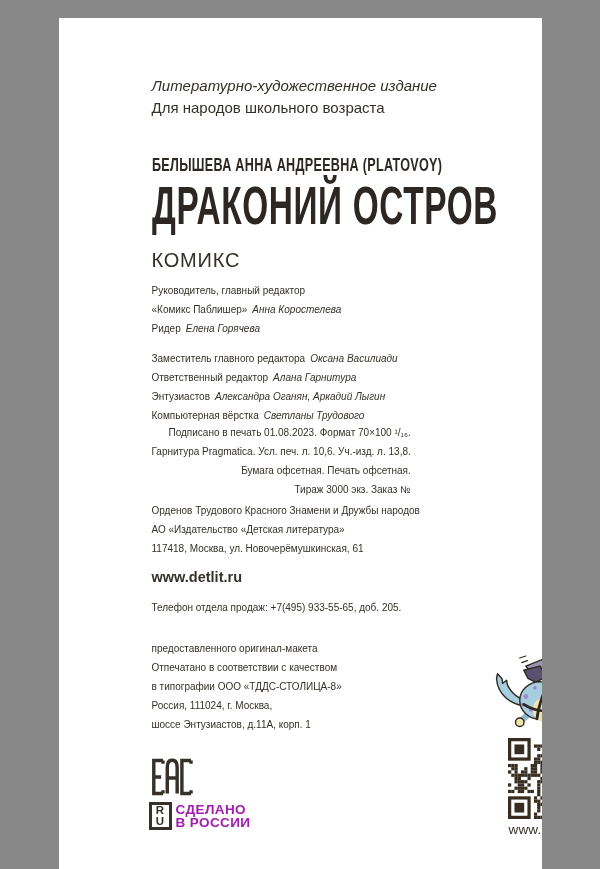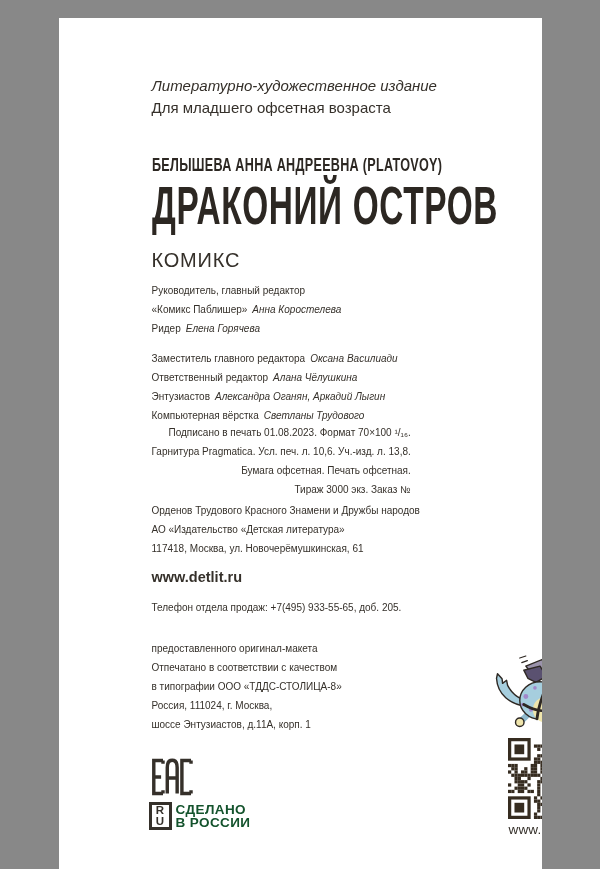--- a/index.html
+++ b/index.html
@@ -32,52 +32,52 @@
   .printing{top:621px;}
   .eac{left:90px; top:740px;}
   .miru{left:90px; top:784px; display:flex; align-items:stretch; gap:4px;}
   .miru-box{
     border:3px solid #35302a; width:15px; padding:0 1px;
     display:flex; flex-direction:column; align-items:center; justify-content:center;
     font-weight:bold; font-size:11.5px; line-height:11px; color:#35302a;
   }
   .miru-text{
     font-weight:bold; font-size:13.5px; line-height:13.5px; letter-spacing:.4px;
-    display:flex; flex-direction:column; justify-content:center; color:#14532d;
+    display:flex; flex-direction:column; justify-content:center; color:#a21caf;
   }
   .dragon{left:430px; top:636px;}
   .qr{left:449px; top:720px;}
   .qr-caption{
     left:441px; top:804px; width:97px; text-align:center;
     font-size:13.5px; letter-spacing:.2px; white-space:nowrap;
   }
 </style>
 </head>
 <body>
 
 <div class="page">
 
   <div class="blk edition">
     <div class="it">Литературно-художественное издание</div>
-    <div>Для младшего офсетная возраста</div>
+    <div>Для народов школьного возраста</div>
   </div>
 
   <div class="blk author">БЕЛЫШЕВА АННА АНДРЕЕВНА (PLATOVOY)</div>
   <div class="blk title">ДРАКОНИЙ ОСТРОВ</div>
   <div class="blk genre">КОМИКС</div>
 
   <div class="blk body-lines credits1">
     <div><span>Руководитель, главный редактор</span><span class="name"></span></div>
     <div><span>«Комикс Паблишер»</span><span class="name">Анна Коростелева</span></div>
     <div><span>Ридер</span><span class="name">Елена Горячева</span></div>
   </div>
 
   <div class="blk body-lines credits2">
     <div><span>Заместитель главного редактора</span><span class="name">Оксана Василиади</span></div>
-    <div><span>Ответственный редактор</span><span class="name">Алана Чёлушкина</span></div>
+    <div><span>Ответственный редактор</span><span class="name">Алана Гарнитура</span></div>
     <div><span>Энтузиастов</span><span class="name">Александра Оганян, Аркадий Лыгин</span></div>
     <div><span>Компьютерная вёрстка</span><span class="name">Светланы Трудового</span></div>
   </div>
 
   <div class="blk body-lines imprint">
     <div>Подписано в печать 01.08.2023. Формат 70×100 ¹/₁₆.</div>
     <div>Гарнитура Pragmatica. Усл. печ. л. 10,6. Уч.-изд. л. 13,8.</div>
     <div>Бумага офсетная. Печать офсетная.</div>
     <div>Тираж 3000 экз. Заказ №</div>
   </div>

